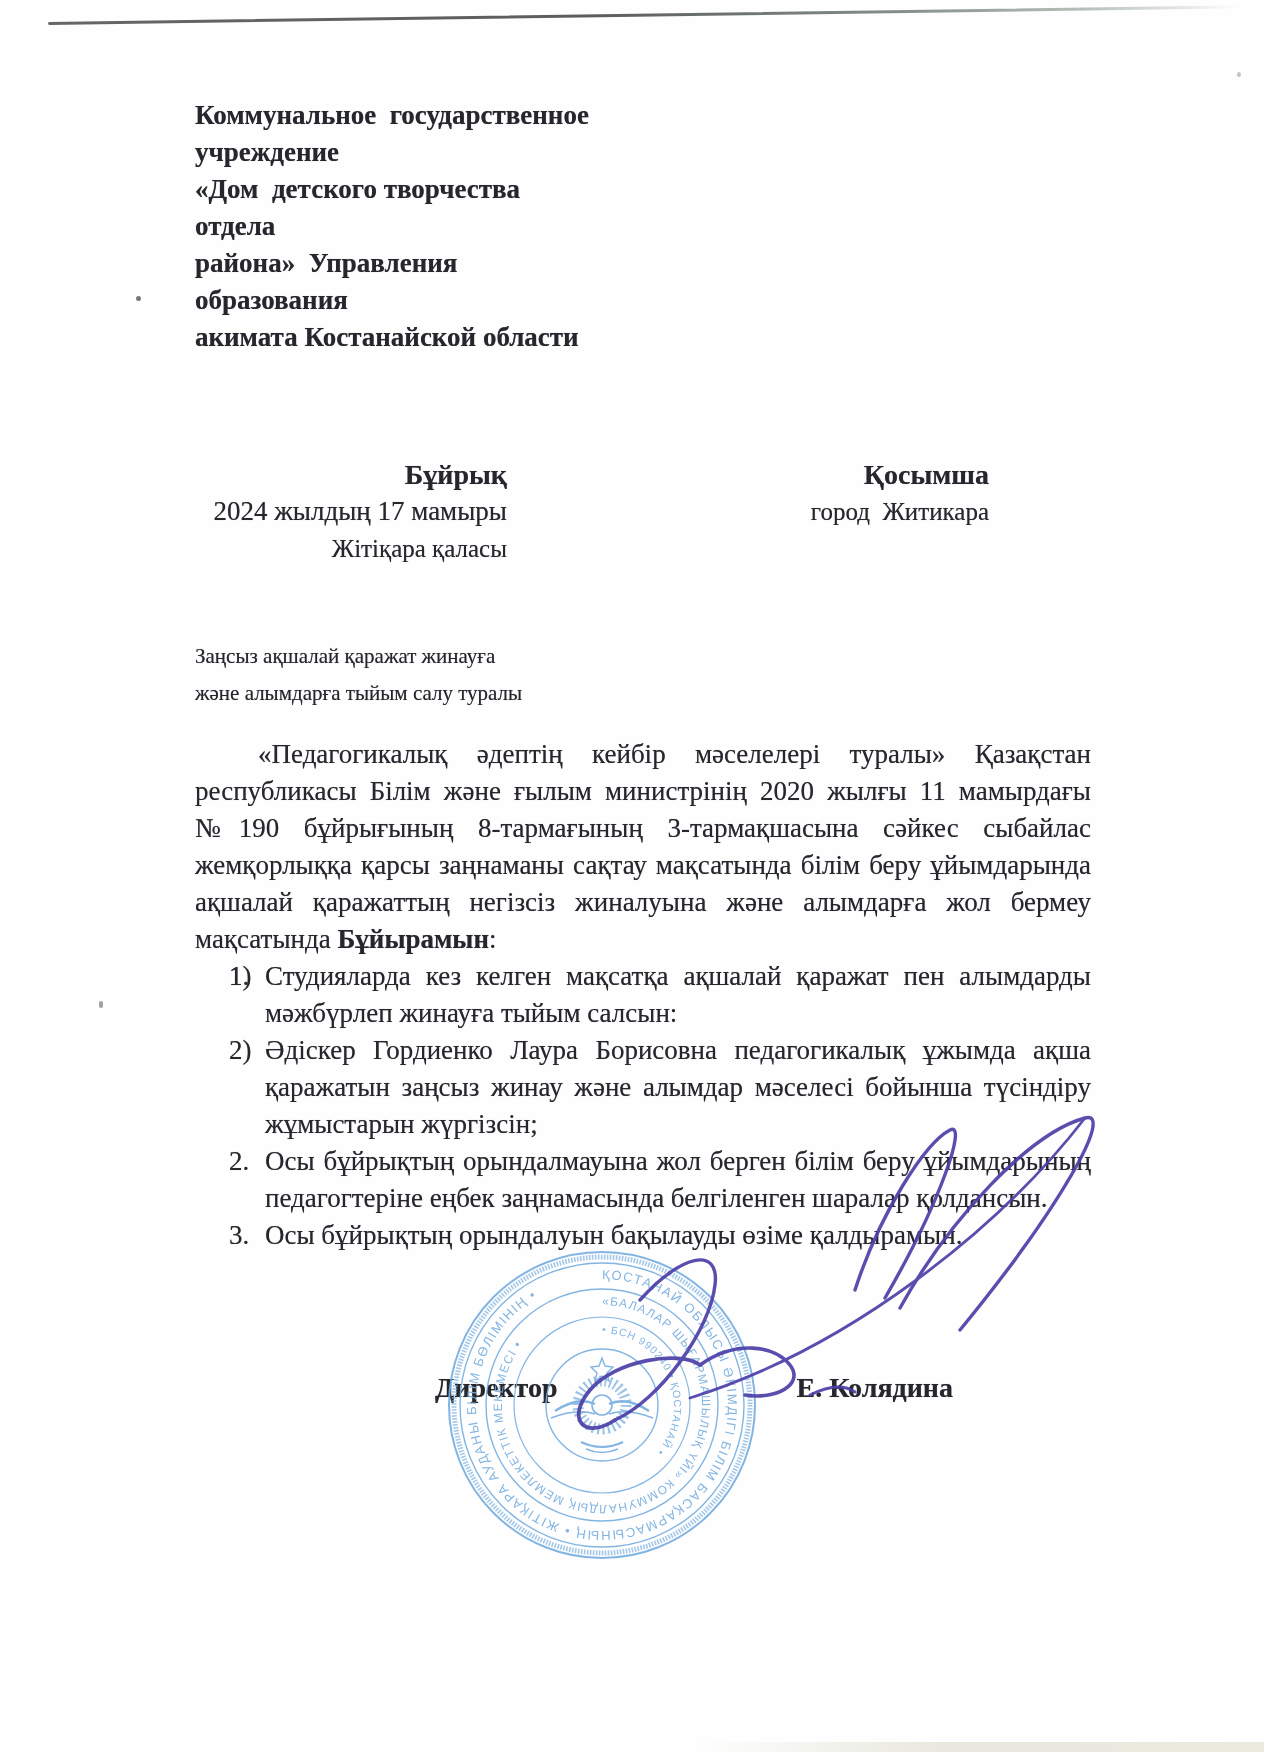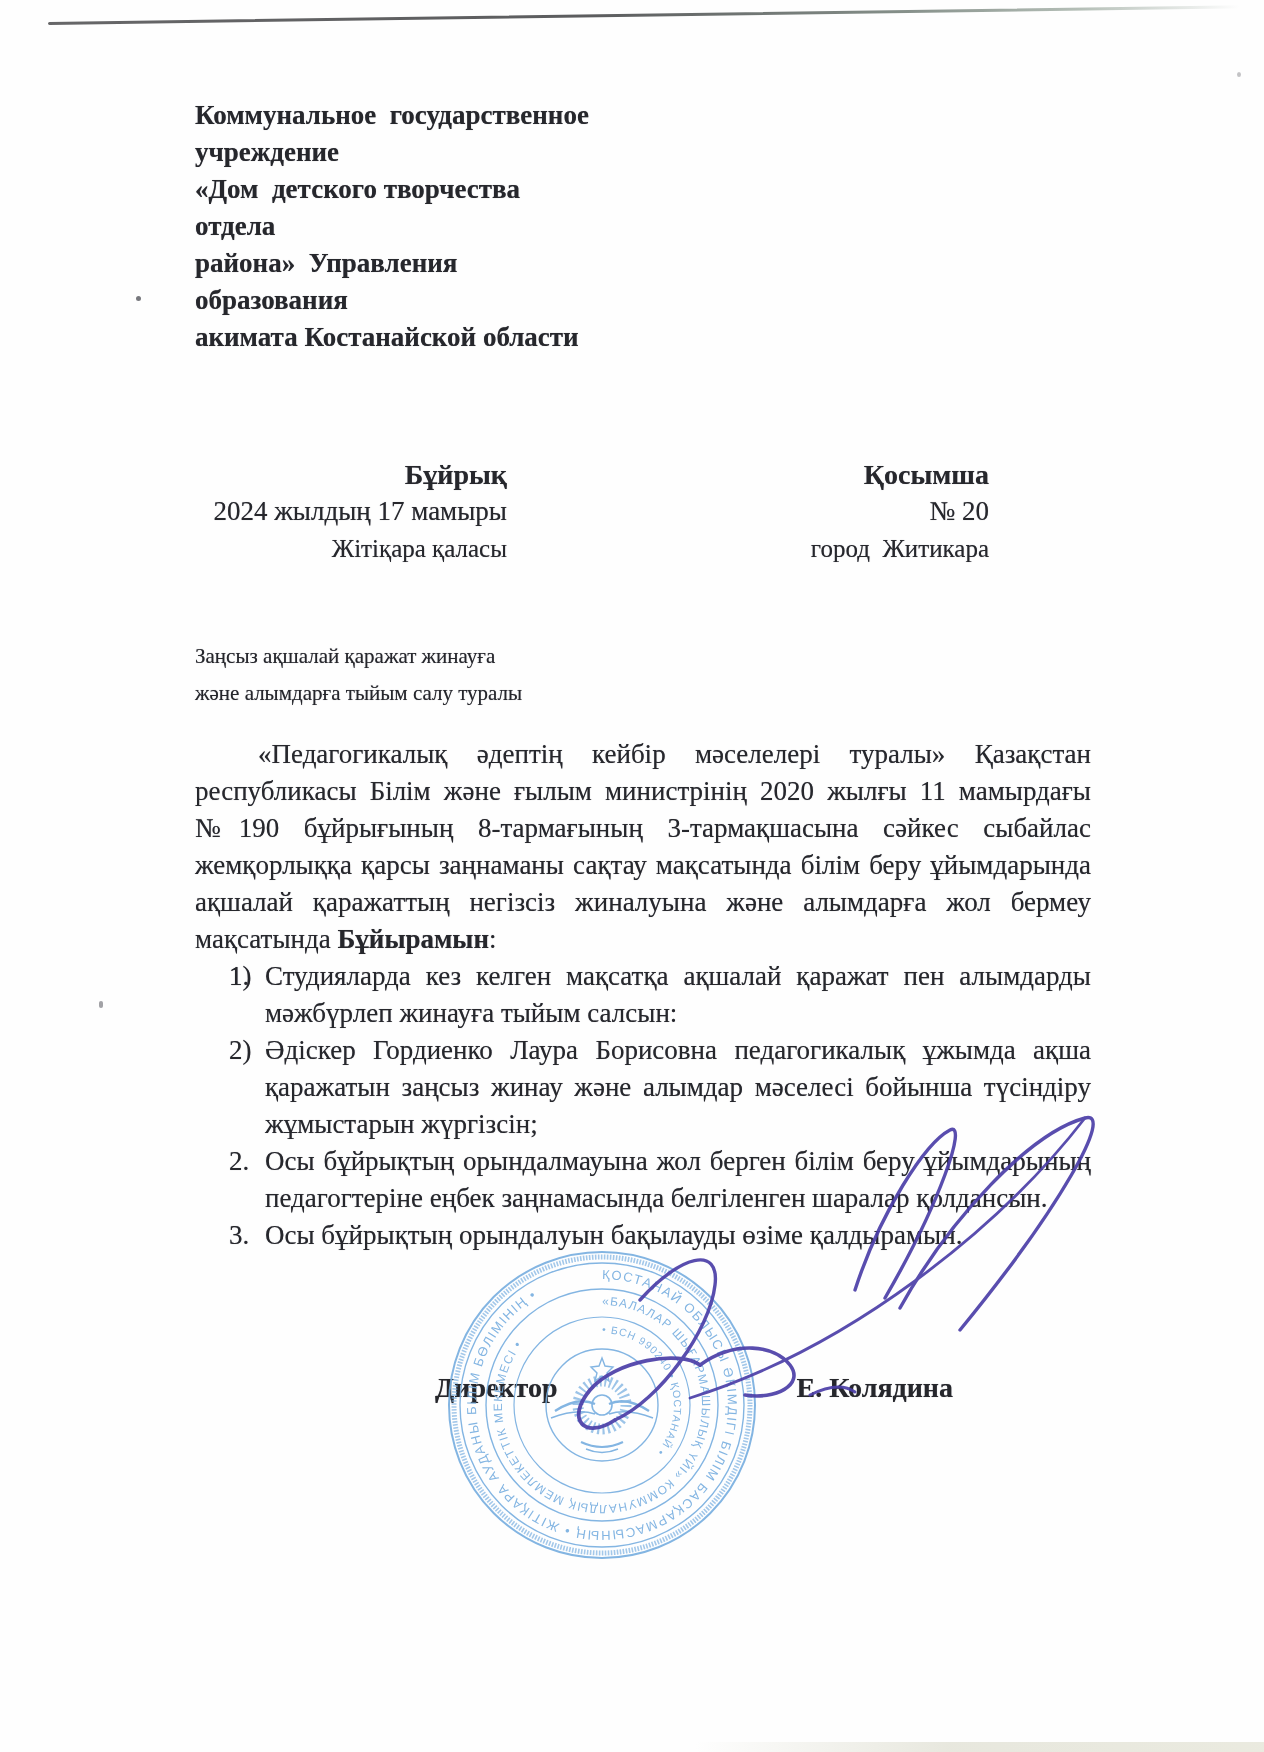--- a/index.html
+++ b/index.html
@@ -94,21 +94,20 @@
   </div>
 
   <div class="order-block soft">
     <div class="order-col order-kk">
       <div class="order-title">Бұйрық</div>
       <div class="order-line">2024 жылдың 17 мамыры</div>
       <div class="order-place">Жітіқара қаласы</div>
     </div>
     <div class="order-col order-ru">
       <div class="order-title">Қосымша</div>
-      <div class="order-line">№ 20</div>
       <div class="order-place prewrap">город  Житикара</div>
     </div>
   </div>
 
   <div class="subject soft">
     <div>Заңсыз ақшалай қаражат жинауға</div>
     <div>және алымдарға тыйым салу туралы</div>
   </div>
 
   <div class="body-paragraph soft"><span>«Педагогикалық әдептің кейбір мәселелері туралы» Қазақстан республикасы Білім және ғылым министрінің 2020 жылғы 11 мамырдағы №190 бұйрығының 8-тармағының 3-тармақшасына сәйкес сыбайлас жемқорлыққа қарсы заңнаманы сақтау мақсатында білім беру ұйымдарында ақшалай қаражаттың негізсіз жиналуына және алымдарға жол бермеу мақсатында </span><span class="bold-inline">Бұйырамын</span><span>:</span></div>

